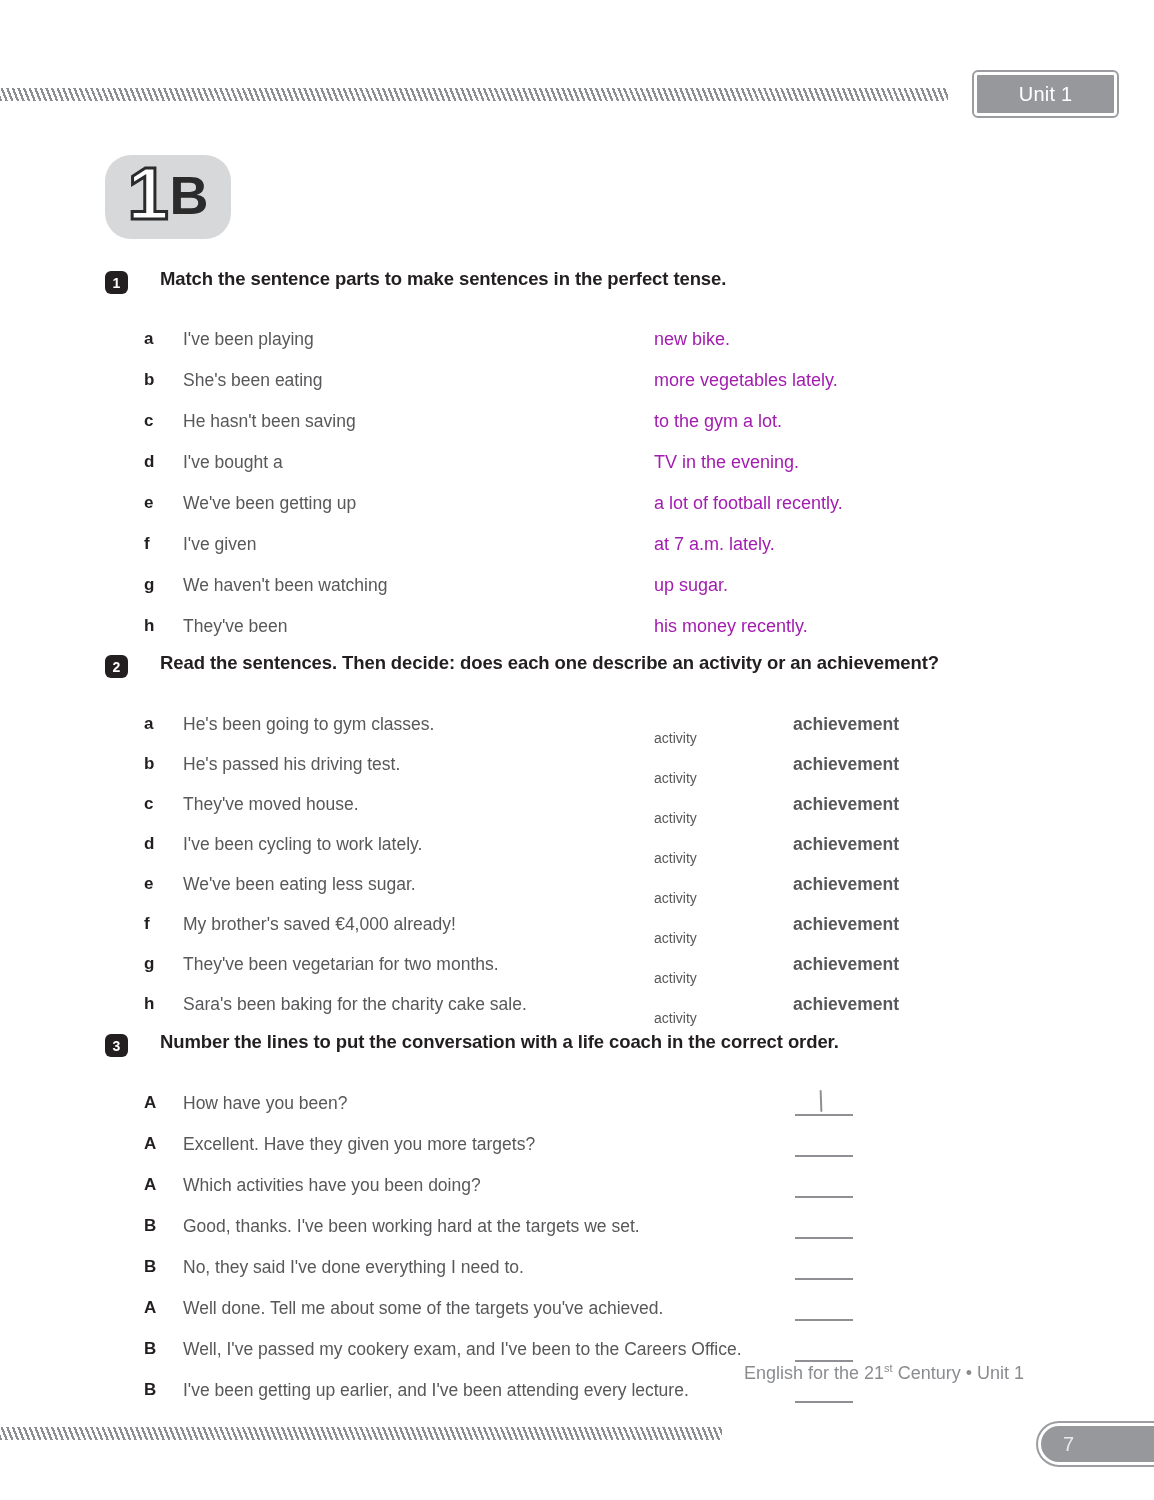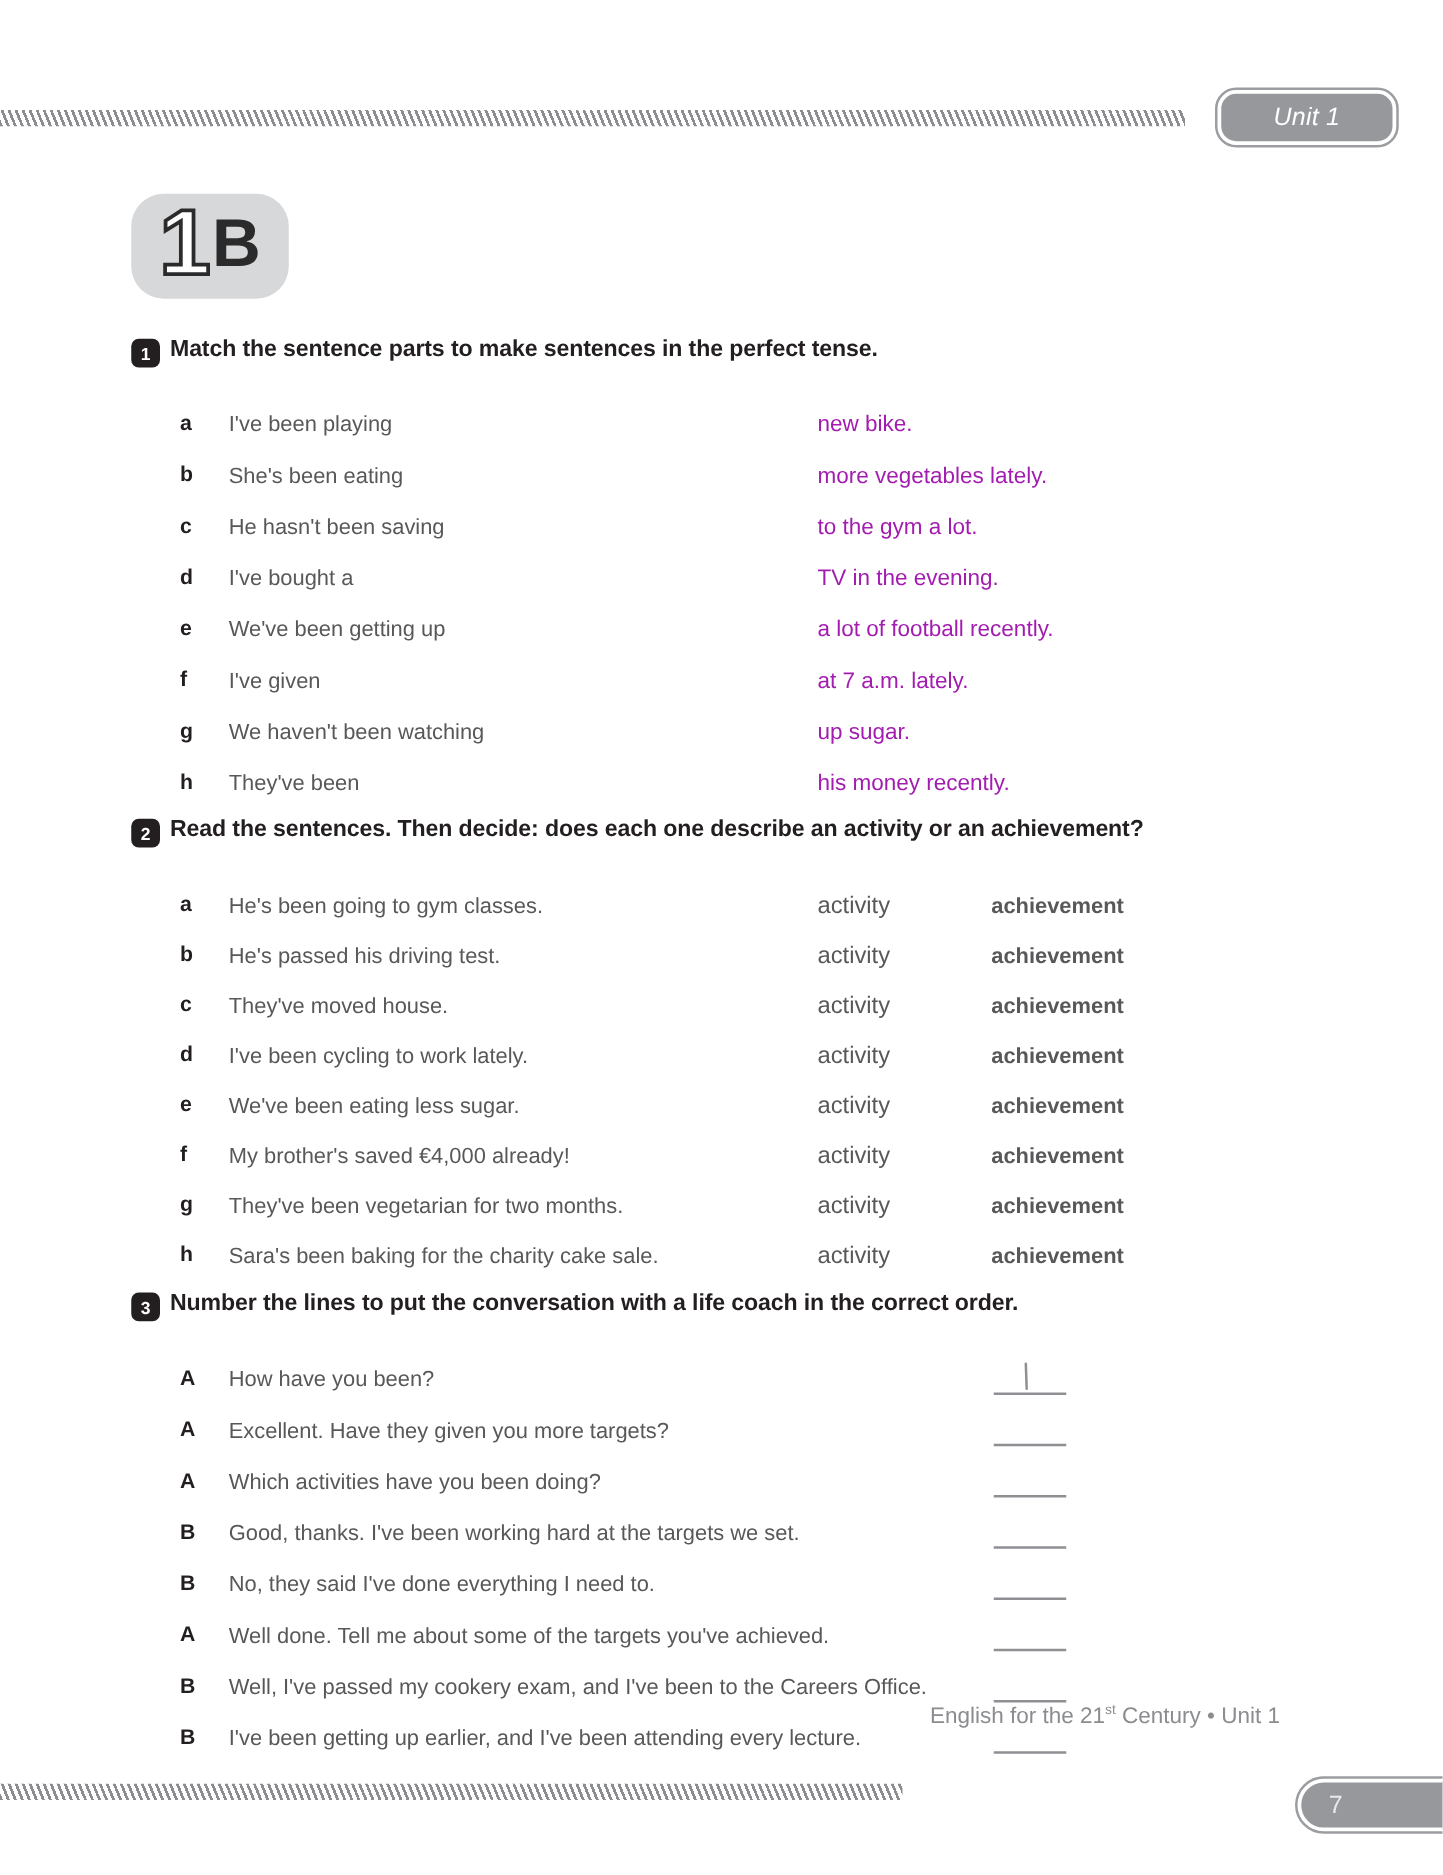--- a/index.html
+++ b/index.html
@@ -42,28 +42,27 @@
   }
 
   
   .unit-tab {
     position: absolute;
     right: 37px;
     top: 72px;
     height: 44px;
     min-width: 143px;
     box-sizing: border-box;
-    border-radius: 15px;
+    border-radius: 4px;
     background: #96989c;
     border: 3px solid #ffffff;
     outline: 2px solid #9b9da1;
     display: flex;
     align-items: center;
     justify-content: center;
-    font-style: italic;
   }
   .unit-tab-label {
     color: #ffffff;
     font-size: 20px;
     letter-spacing: .2px;
     font-weight: 400;
   }
 
   
   .lesson-badge {
@@ -120,21 +119,21 @@
     background: #231f20;
     color: #ffffff;
     font-size: 14px;
     font-weight: 700;
     display: flex;
     align-items: center;
     justify-content: center;
   }
   .ex-title {
     position: absolute;
-    left: 136px;
+    left: 160px;
     top: 0px;
     font-size: 18.5px;
     font-weight: 700;
     color: #231f20;
     letter-spacing: -.1px;
     white-space: nowrap;
   }
 
   .rows {
     position: relative;
@@ -164,22 +163,22 @@
     position: absolute;
     left: 654px;
     top: 0;
     font-size: 18px;
     color: #a21caf;
     white-space: nowrap;
   }
   .opt-activity {
     position: absolute;
     left: 654px;
-    top: 0;
-    font-size: 19px;
+    top: 16px;
+    font-size: 14px;
     color: #58585a;
   }
   .opt-achievement {
     position: absolute;
     left: 793px;
     top: 0;
     font-size: 17.5px;
     color: #58585a;
     font-weight: bold;
   }

